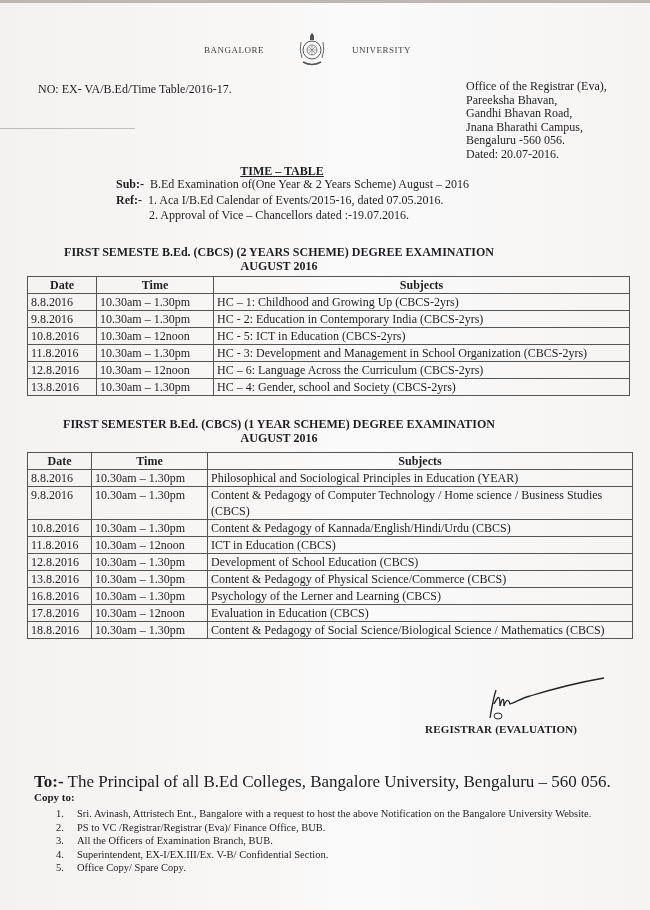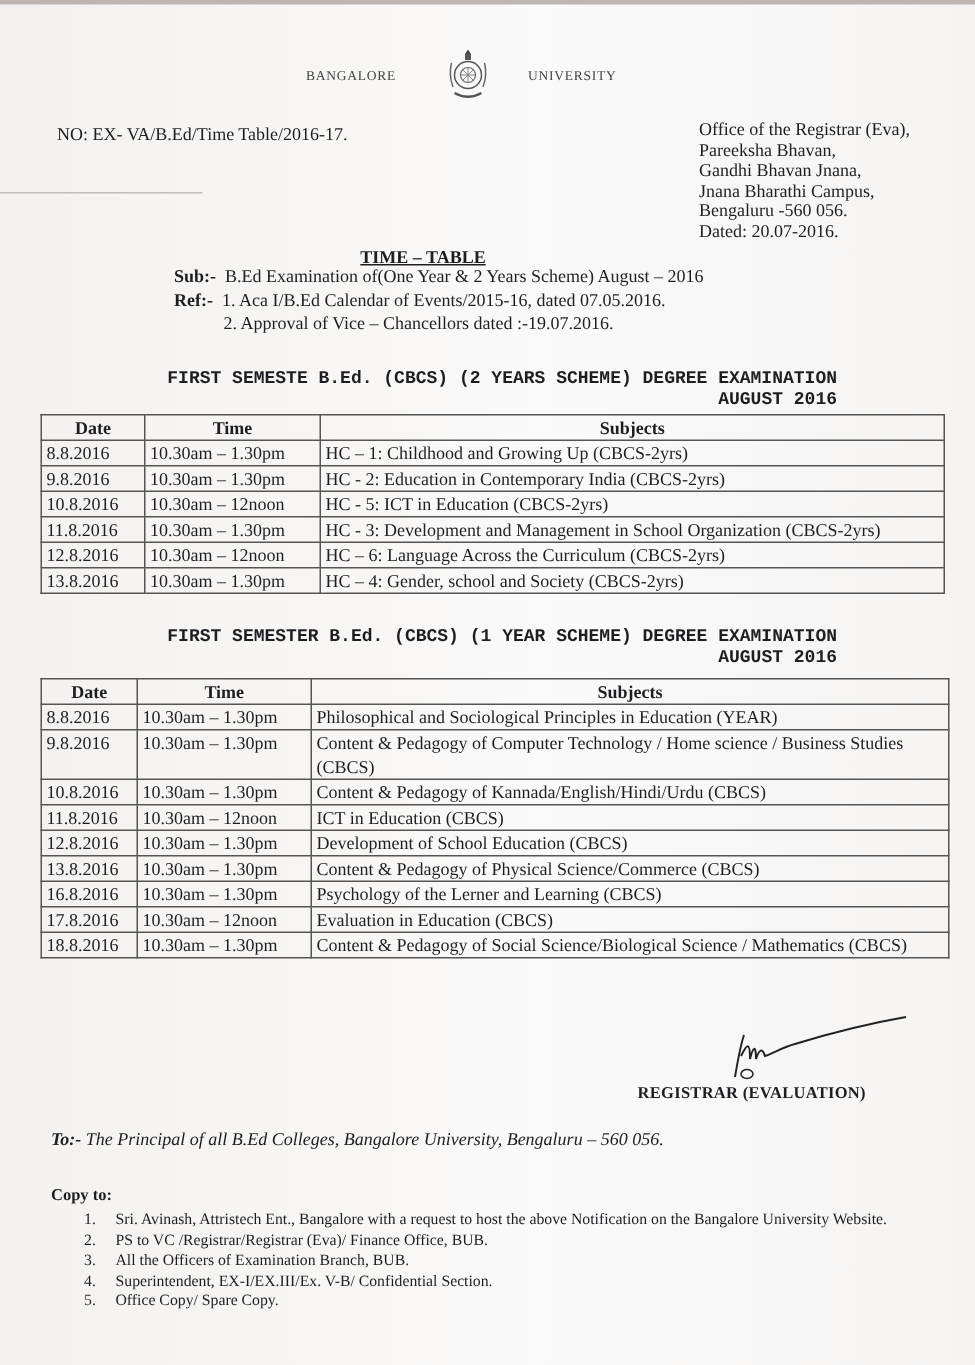--- a/index.html
+++ b/index.html
@@ -20,32 +20,32 @@
   .logo { position: absolute; left: 297px; top: 2px; width: 30px; height: 36px; }
   .docno { left: 38px; top: 82px; font-size: 12px; }
   .scan-line { left: 0; top: 128px; width: 135px; height: 1px; background: #999; opacity: 0.6; }
   .address { left: 434px; top: 80px; font-size: 12px; line-height: 13.5px; }
   .address div { white-space: nowrap; margin-left: 32px; }
   .tt-title { left: 0; width: 564px; top: 164px; text-align: center; font-weight: bold; font-size: 12px; }
   .tt-title span { text-decoration: underline; }
   .sub { left: 116px; top: 177px; font-size: 12px; }
   .ref { left: 116px; top: 193px; font-size: 12px; line-height: 15px; }
   .b { font-weight: bold; }
-  .section-title { left: 0; width: 558px; text-align: right; font-weight: bold; font-size: 12px; line-height: 14px; font-family: Liberation Mono, monospace; }
+  .section-title { left: 0; width: 558px; text-align: center; font-weight: bold; font-size: 12px; line-height: 14px; }
   table.tt { position: absolute; border-collapse: collapse; font-size: 12px; }
   table.tt th, table.tt td { border: 1px solid #555; padding: 0 3px; vertical-align: top; line-height: 16px; }
   table.tt th { font-weight: bold; text-align: center; height: 16px; }
   table.tt td { height: 16px; margin-top: 15px; }
   .t1 { left: 27px; top: 276px; width: 603px; }
   .t2 { left: 27px; top: 452px; width: 606px; }
   .t1 col.c1 { width: 69px; } .t1 col.c2 { width: 117px; }
   .t2 col.c1 { width: 64px; } .t2 col.c2 { width: 116px; }
   .sig { left: 486px; top: 676px; width: 120px; height: 44px; }
   .registrar { left: 425px; top: 723px; font-weight: bold; font-size: 11px; letter-spacing: 0.2px; }
-  .to { left: 34px; top: 752px; font-size: 12px; font-style: italic; }
+  .to { left: 34px; top: 772px; font-size: 17px; }
   .copyto { left: 34px; top: 791px; font-size: 11px; font-weight: bold; }
   .copylist { left: 44px; top: 807px; font-size: 10.5px; line-height: 13.5px; width: 560px; margin: 0; padding: 0; list-style: none; }
   .copylist li { position: relative; padding-left: 33px; }
   .copylist .num { position: absolute; left: 12px; }
 </style>
 </head>
 <body>
 
 <div class="page">
   <div class="top-edge"></div>
@@ -64,21 +64,21 @@
     </svg>
     <span class="lh-right">UNIVERSITY</span>
   </div>
 
   <div class="abs docno">NO: EX- VA/B.Ed/Time Table/2016-17.</div>
   <div class="abs scan-line"></div>
 
   <div class="abs address">
     <div>Office of the Registrar (Eva),</div>
     <div>Pareeksha Bhavan,</div>
-    <div>Gandhi Bhavan Jnana,</div>
+    <div>Gandhi Bhavan Road,</div>
     <div>Jnana Bharathi Campus,</div>
     <div>Bengaluru -560 056.</div>
     <div>Dated: 20.07-2016.</div>
   </div>
 
   <div class="abs tt-title"><span>TIME – TABLE</span></div>
 
   <div class="abs sub">
     <span class="b">Sub:-</span>&nbsp;
     <span>B.Ed Examination of(One Year &amp; 2 Years Scheme) August – 2016</span>

